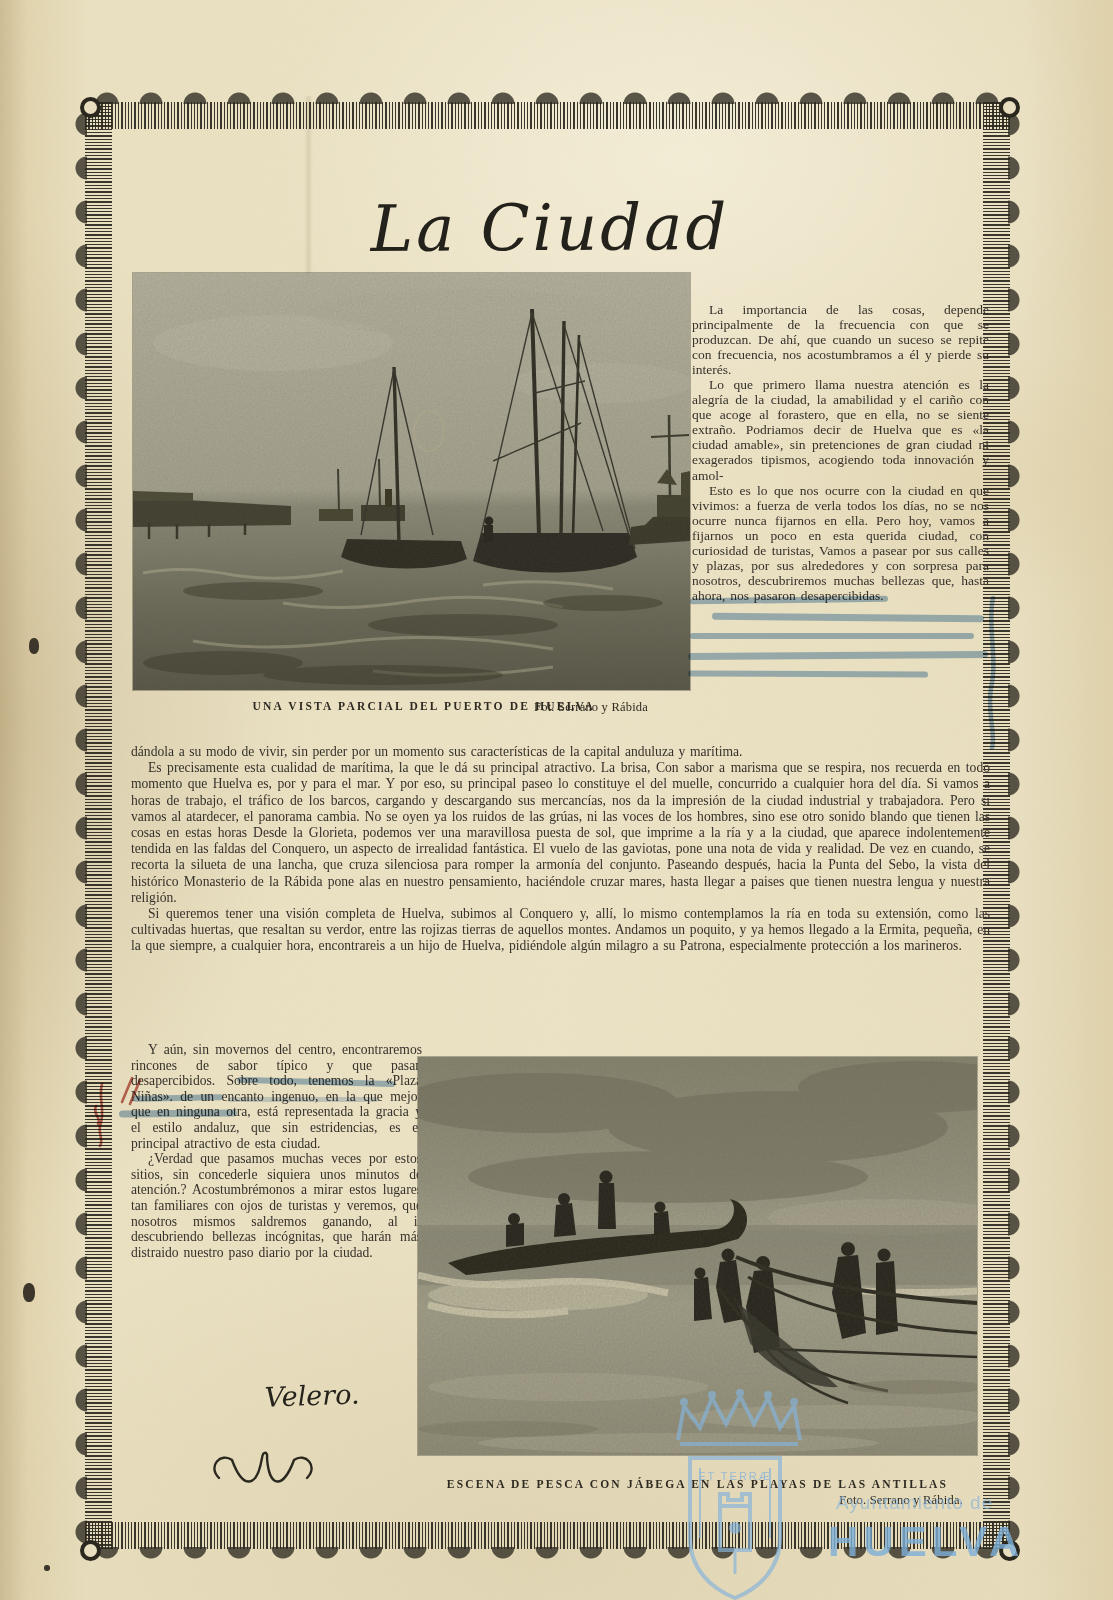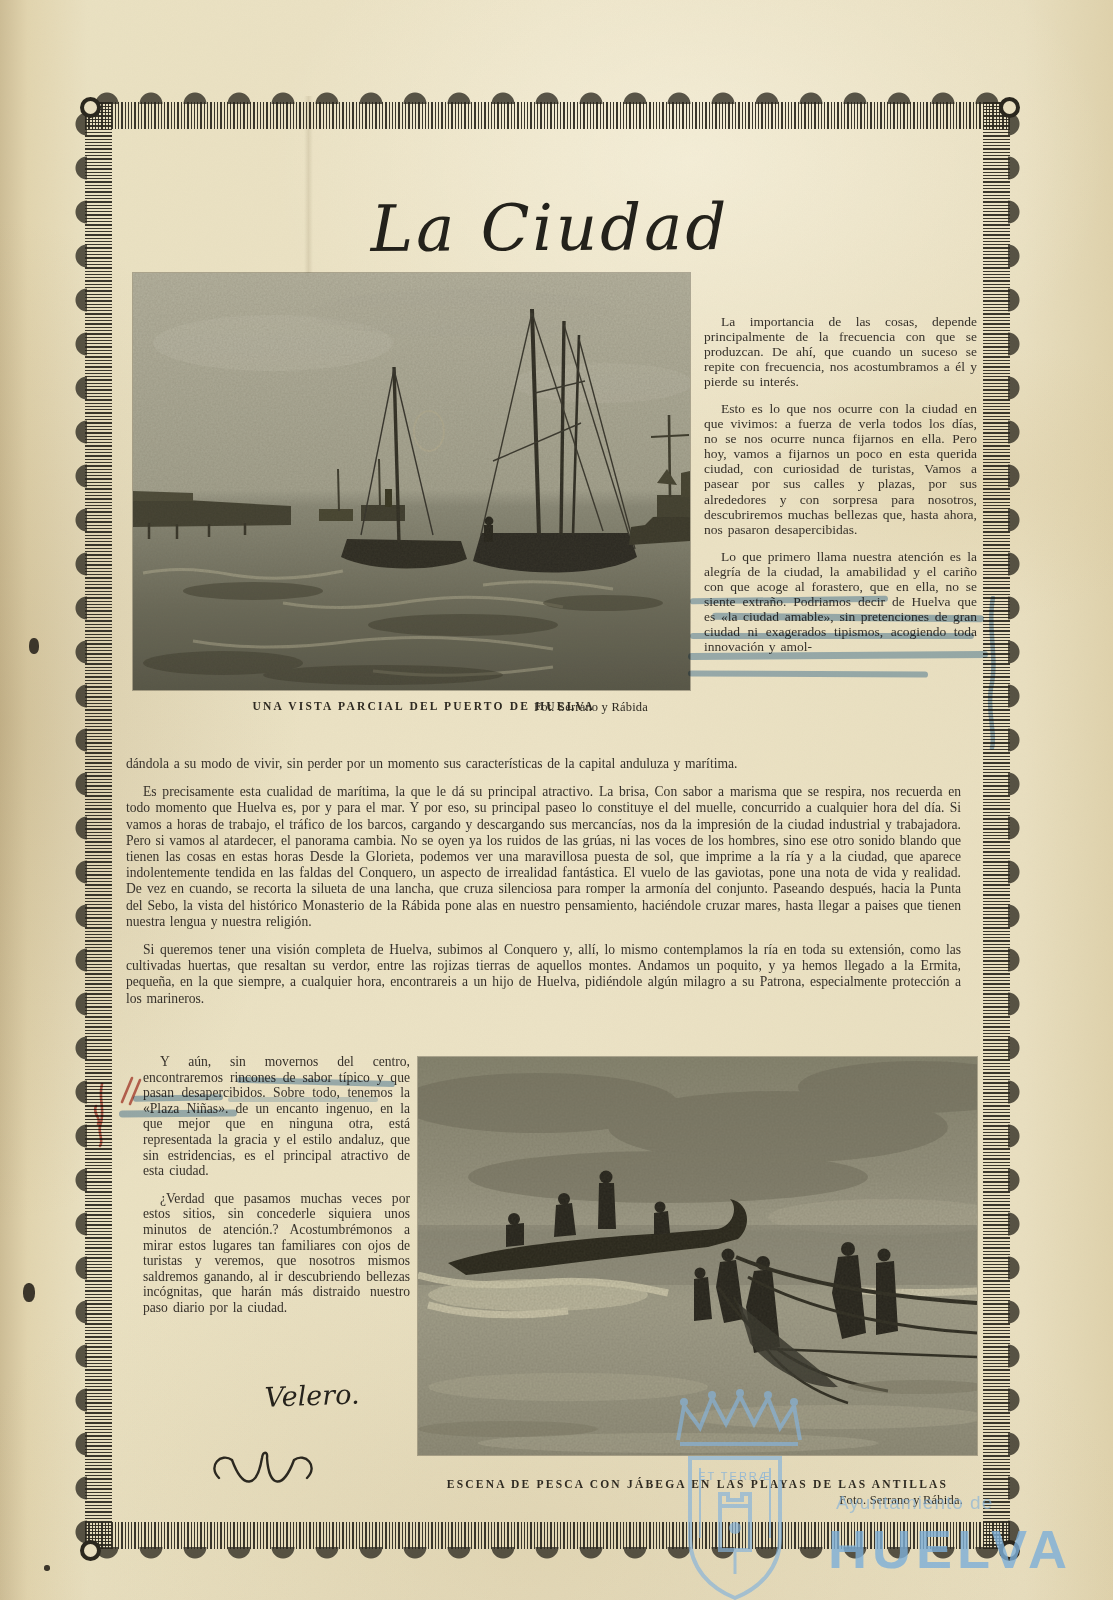--- a/index.html
+++ b/index.html
@@ -48,38 +48,38 @@
   .photo2{left:418px;top:1057px;width:559px;height:398px;box-shadow:0 0 0 1px rgba(50,46,36,.35);}
   figure svg{display:block;width:100%;height:100%;}
   
   .caption-row{position:absolute;font-weight:700;font-size:11.5px;letter-spacing:2.2px;color:#2d2921;}
   .cap1{left:133px;top:700px;width:557px;}
   .cap1 .cap-text{display:block;text-align:right;margin-right:95px;}
   .cap1 .credit{position:absolute;right:42px;top:0;font-weight:400;letter-spacing:.2px;font-size:12.5px;}
   .cap2{left:418px;top:1478px;width:559px;text-align:center;}
   .cap2 .credit{display:block;text-align:right;padding-right:14px;margin-top:3px;font-weight:400;letter-spacing:.2px;font-size:12.5px;}
   
-  .textblock p{margin:12px;text-align:justify;text-indent:17px;}
+  .textblock p{margin:0;text-align:justify;text-indent:17px;}
   .textblock p.cont{text-indent:0;}
   .col-right{position:absolute;left:692px;top:302px;width:297px;font-size:13.5px;line-height:15.05px;word-spacing:1.5px;}
-  .full-block{position:absolute;left:114px;top:744px;width:859px;font-size:13.6px;line-height:16.2px;word-spacing:1.2px;}
+  .full-block{position:absolute;left:131px;top:744px;width:859px;font-size:13.6px;line-height:16.2px;word-spacing:1.2px;}
   .col-left{position:absolute;left:131px;top:1042px;width:291px;font-size:13.6px;line-height:15.6px;word-spacing:1.6px;}
   
   .signature{position:absolute;left:242px;top:1380px;width:140px;text-align:center;
     font-family:"DejaVu Serif",serif;font-style:italic;font-size:27px;color:#25221c;transform:rotate(-2deg);}
   .flourish{position:absolute;left:205px;top:1446px;}
   
   .bluemark{position:absolute;background:rgba(88,138,192,.55);border-radius:4px;mix-blend-mode:multiply;}
   .bluemark.faint{background:rgba(88,138,192,.3);}
   .redmark-svg{position:absolute;mix-blend-mode:multiply;}
   .bluevert{position:absolute;mix-blend-mode:multiply;}
   
   .wm{position:absolute;color:#86b4dc;font-family:"Liberation Sans",sans-serif;z-index:30;}
   .wm-owner{left:836px;top:1492px;font-size:19px;opacity:.65;letter-spacing:1px;}
-  .wm-city{left:828px;top:1518px;font-size:54px;font-weight:700;letter-spacing:5px;opacity:.8;color:#7db0da;}
+  .wm-city{left:828px;top:1518px;font-size:42px;font-weight:700;letter-spacing:5px;opacity:.8;color:#7db0da;}
   .wm-shield{left:660px;top:1388px;width:150px;height:212px;opacity:.8;}
   
   .speck{position:absolute;background:#3b352a;border-radius:45%;}
   .crease{position:absolute;left:304px;top:96px;width:9px;height:230px;
     background:linear-gradient(90deg,transparent,rgba(115,100,65,.14),transparent);}
   .grain{position:absolute;left:0;top:0;z-index:40;pointer-events:none;opacity:.5;}
 </style>
 </head>
 <body>
 
@@ -187,22 +187,22 @@
     </svg>
   </figure>
 
   <div class="caption-row cap1">
     <span class="cap-text">UNA VISTA PARCIAL DEL PUERTO DE HUELVA</span>
     <span class="credit">Fot. Serrano y Rábida</span>
   </div>
 
   <div class="col-right textblock">
     <p>La importancia de las cosas, depende principalmente de la frecuencia con que se produzcan. De ahí, que cuando un suceso se repite con frecuencia, nos acostumbramos a él y pierde su interés.</p>
+    <p>Lo que primero llama nuestra atención es la alegría de la ciudad, la amabilidad y el cariño con que acoge al forastero, que en ella, no se siente extraño. Podriamos decir de Huelva que es «la ciudad amable», sin pretenciones de gran ciudad ni exagerados tipismos, acogiendo toda innovación y amol-</p>
     <p>Esto es lo que nos ocurre con la ciudad en que vivimos: a fuerza de verla todos los días, no se nos ocurre nunca fijarnos en ella. Pero hoy, vamos a fijarnos un poco en esta querida ciudad, con curiosidad de turistas, Vamos a pasear por sus calles y plazas, por sus alrededores y con sorpresa para nosotros, descubriremos muchas bellezas que, hasta ahora, nos pasaron desapercibidas.</p>
-    <p>Lo que primero llama nuestra atención es la alegría de la ciudad, la amabilidad y el cariño con que acoge al forastero, que en ella, no se siente extraño. Podriamos decir de Huelva que es «la ciudad amable», sin pretenciones de gran ciudad ni exagerados tipismos, acogiendo toda innovación y amol-</p>
   </div>
 
   <div class="full-block textblock">
     <p class="cont">dándola a su modo de vivir, sin perder por un momento sus características de la capital anduluza y marítima.</p>
     <p>Es precisamente esta cualidad de marítima, la que le dá su principal atractivo. La brisa, Con sabor a marisma que se respira, nos recuerda en todo momento que Huelva es, por y para el mar. Y por eso, su principal paseo lo constituye el del muelle, concurrido a cualquier hora del día. Si vamos a horas de trabajo, el tráfico de los barcos, cargando y descargando sus mercancías, nos da la impresión de la ciudad industrial y trabajadora. Pero si vamos al atardecer, el panorama cambia. No se oyen ya los ruidos de las grúas, ni las voces de los hombres, sino ese otro sonido blando que tienen las cosas en estas horas Desde la Glorieta, podemos ver una maravillosa puesta de sol, que imprime a la ría y a la ciudad, que aparece indolentemente tendida en las faldas del Conquero, un aspecto de irrealidad fantástica. El vuelo de las gaviotas, pone una nota de vida y realidad. De vez en cuando, se recorta la silueta de una lancha, que cruza silenciosa para romper la armonía del conjunto. Paseando después, hacia la Punta del Sebo, la vista del histórico Monasterio de la Rábida pone alas en nuestro pensamiento, haciéndole cruzar mares, hasta llegar a paises que tienen nuestra lengua y nuestra religión.</p>
     <p>Si queremos tener una visión completa de Huelva, subimos al Conquero y, allí, lo mismo contemplamos la ría en toda su extensión, como las cultivadas huertas, que resaltan su verdor, entre las rojizas tierras de aquellos montes. Andamos un poquito, y ya hemos llegado a la Ermita, pequeña, en la que siempre, a cualquier hora, encontrareis a un hijo de Huelva, pidiéndole algún milagro a su Patrona, especialmente protección a los marineros.</p>
   </div>
 
   <div class="col-left textblock">
     <p>Y aún, sin movernos del centro, encontraremos rincones de sabor típico y que pasan desapercibidos. Sobre todo, tenemos la «Plaza Niñas». de un encanto ingenuo, en la que mejor que en ninguna otra, está representada la gracia y el estilo andaluz, que sin estridencias, es el principal atractivo de esta ciudad.</p>

